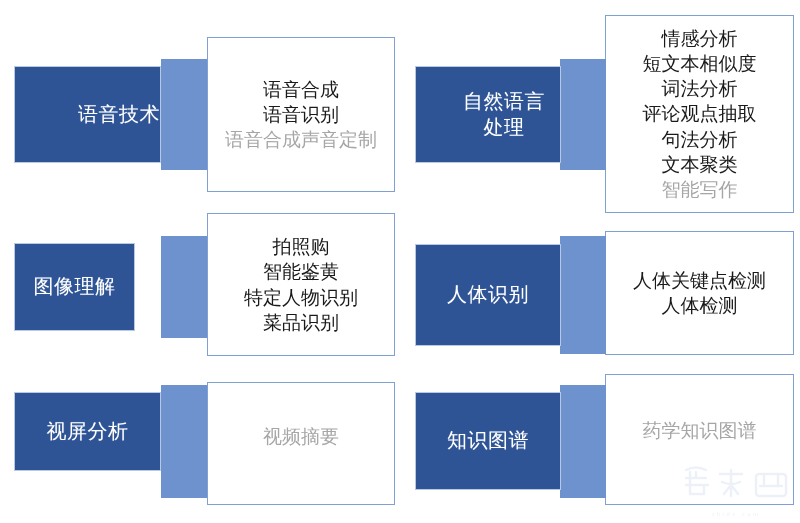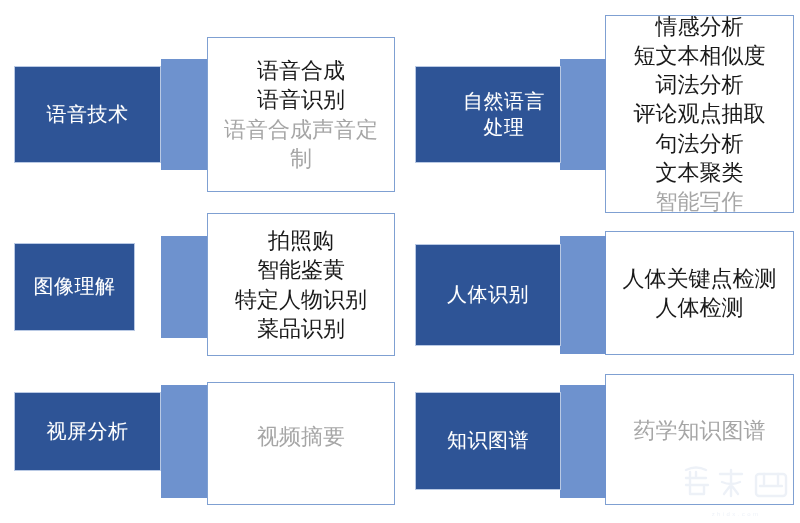--- a/index.html
+++ b/index.html
@@ -67,21 +67,21 @@
     text-align: center;
     overflow: hidden;
   }
   .detail-box .items {
     width: 100%;
     box-sizing: border-box;
     padding: 0 6px;
   }
   .detail-line {
     display: block;
-    font-size: 22px;
+    font-size: 19px;
     line-height: 1.32;
     color: #1a1a1a;
     white-space: normal;
     word-break: break-all;
   }
   .detail-line.muted {
     color: #a6a6a6;
   }
 
   
@@ -110,21 +110,21 @@
 
   <div class="group">
     <div class="detail-box" style="left:207px; top:37px; width:188px; height:155px;">
       <div class="items">
         <span class="detail-line">语音合成</span>
         <span class="detail-line">语音识别</span>
         <span class="detail-line muted">语音合成声音定制</span>
       </div>
     </div>
     <div class="connector" style="left:161px; top:59px; width:46px; height:111px;"></div>
-    <div class="label-box" style="left:14px; top:66px; width:147px; height:97px;">
+    <div class="label-box" style="left:14px; top:66px; width:147px; height:97px;justify-content:flex-end;">
       <span class="label-text">语音技术</span>
     </div>
   </div>
 
   <div class="group">
     <div class="detail-box" style="left:605px; top:15px; width:189px; height:198px;">
       <div class="items">
         <span class="detail-line">情感分析</span>
         <span class="detail-line">短文本相似度</span>
         <span class="detail-line">词法分析</span>

